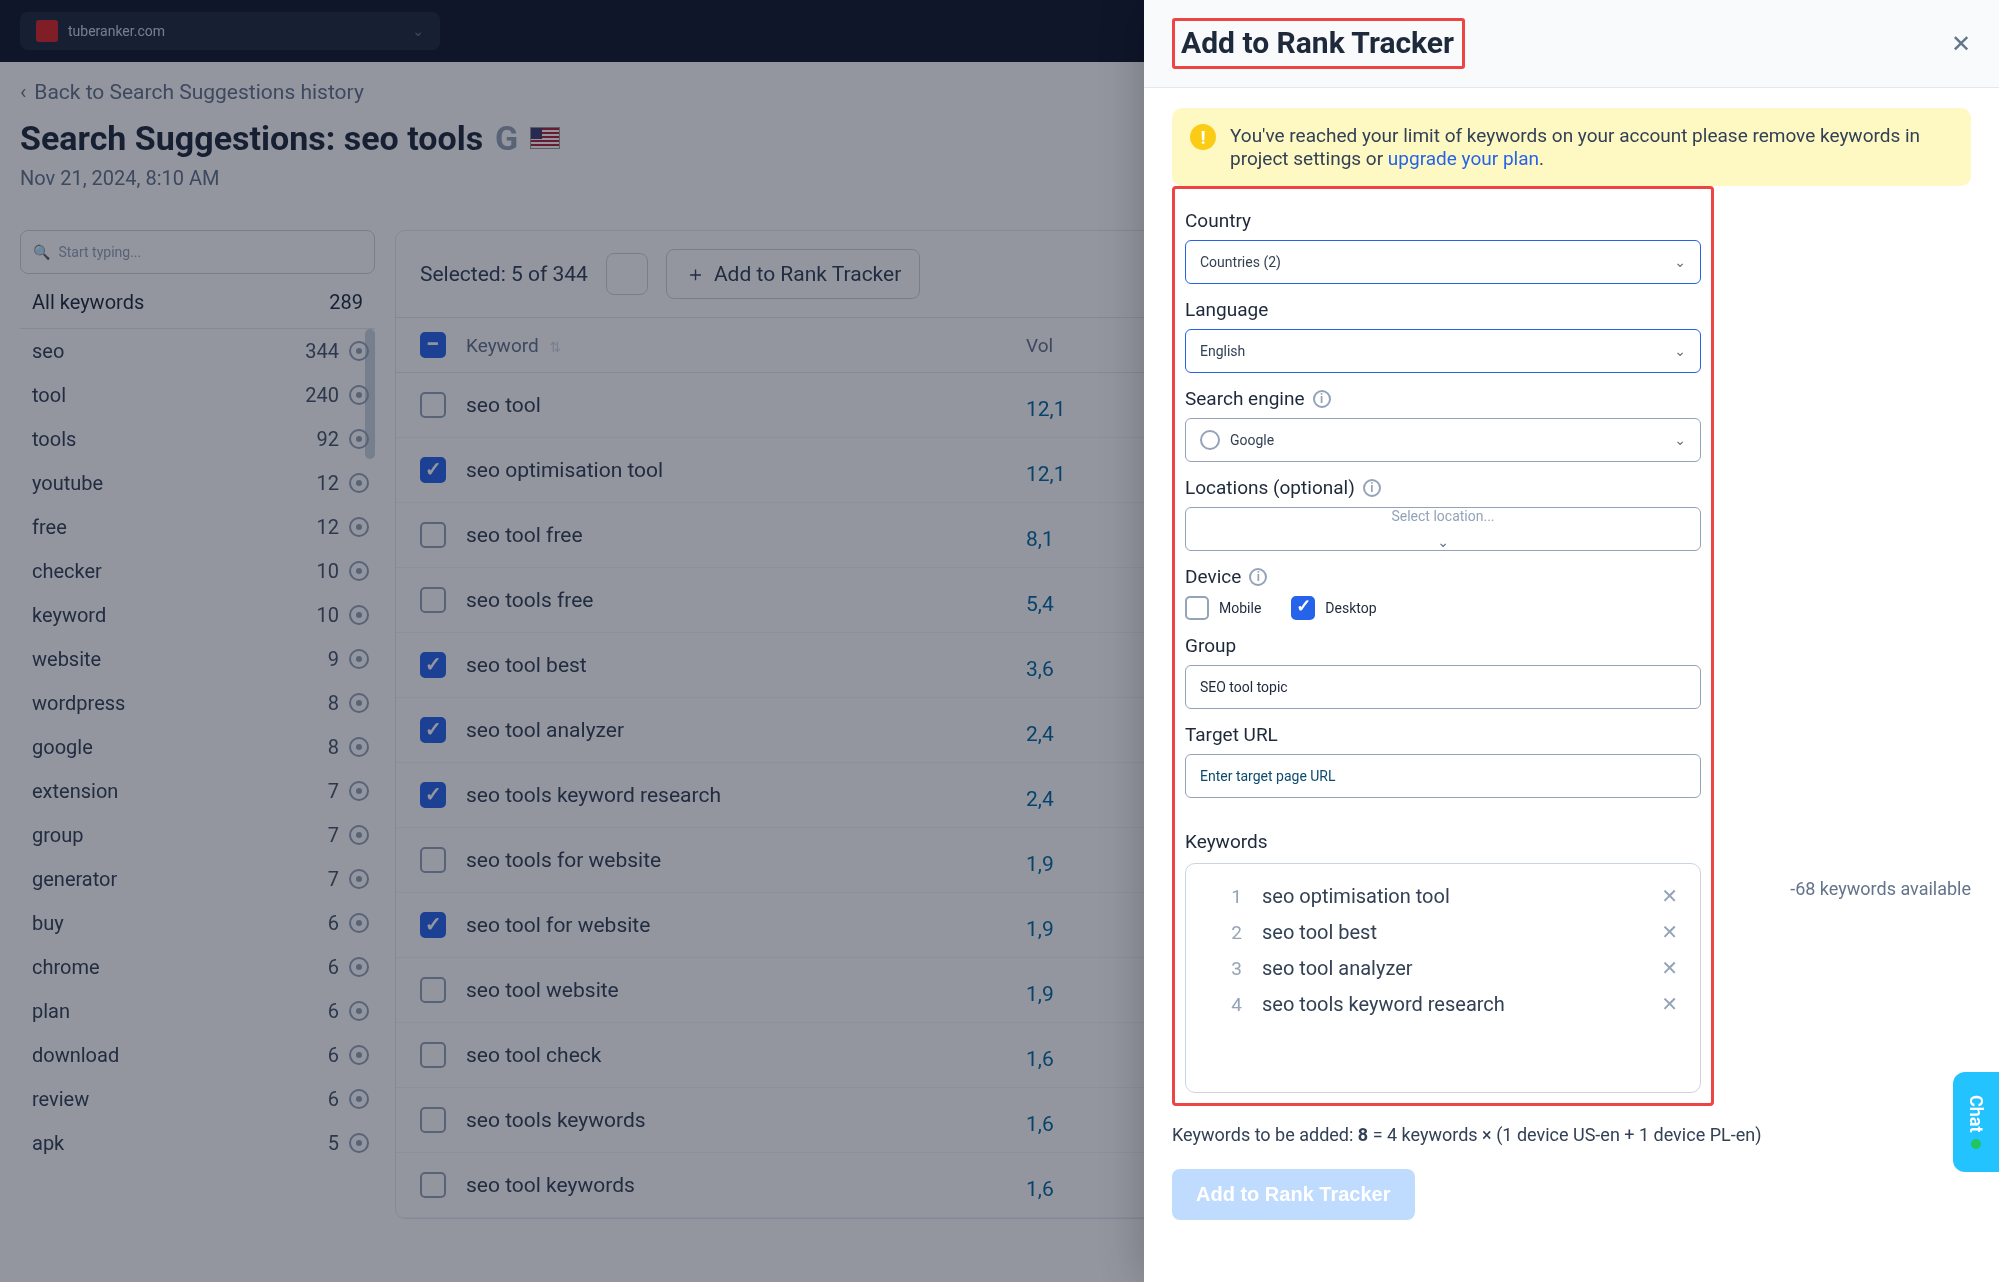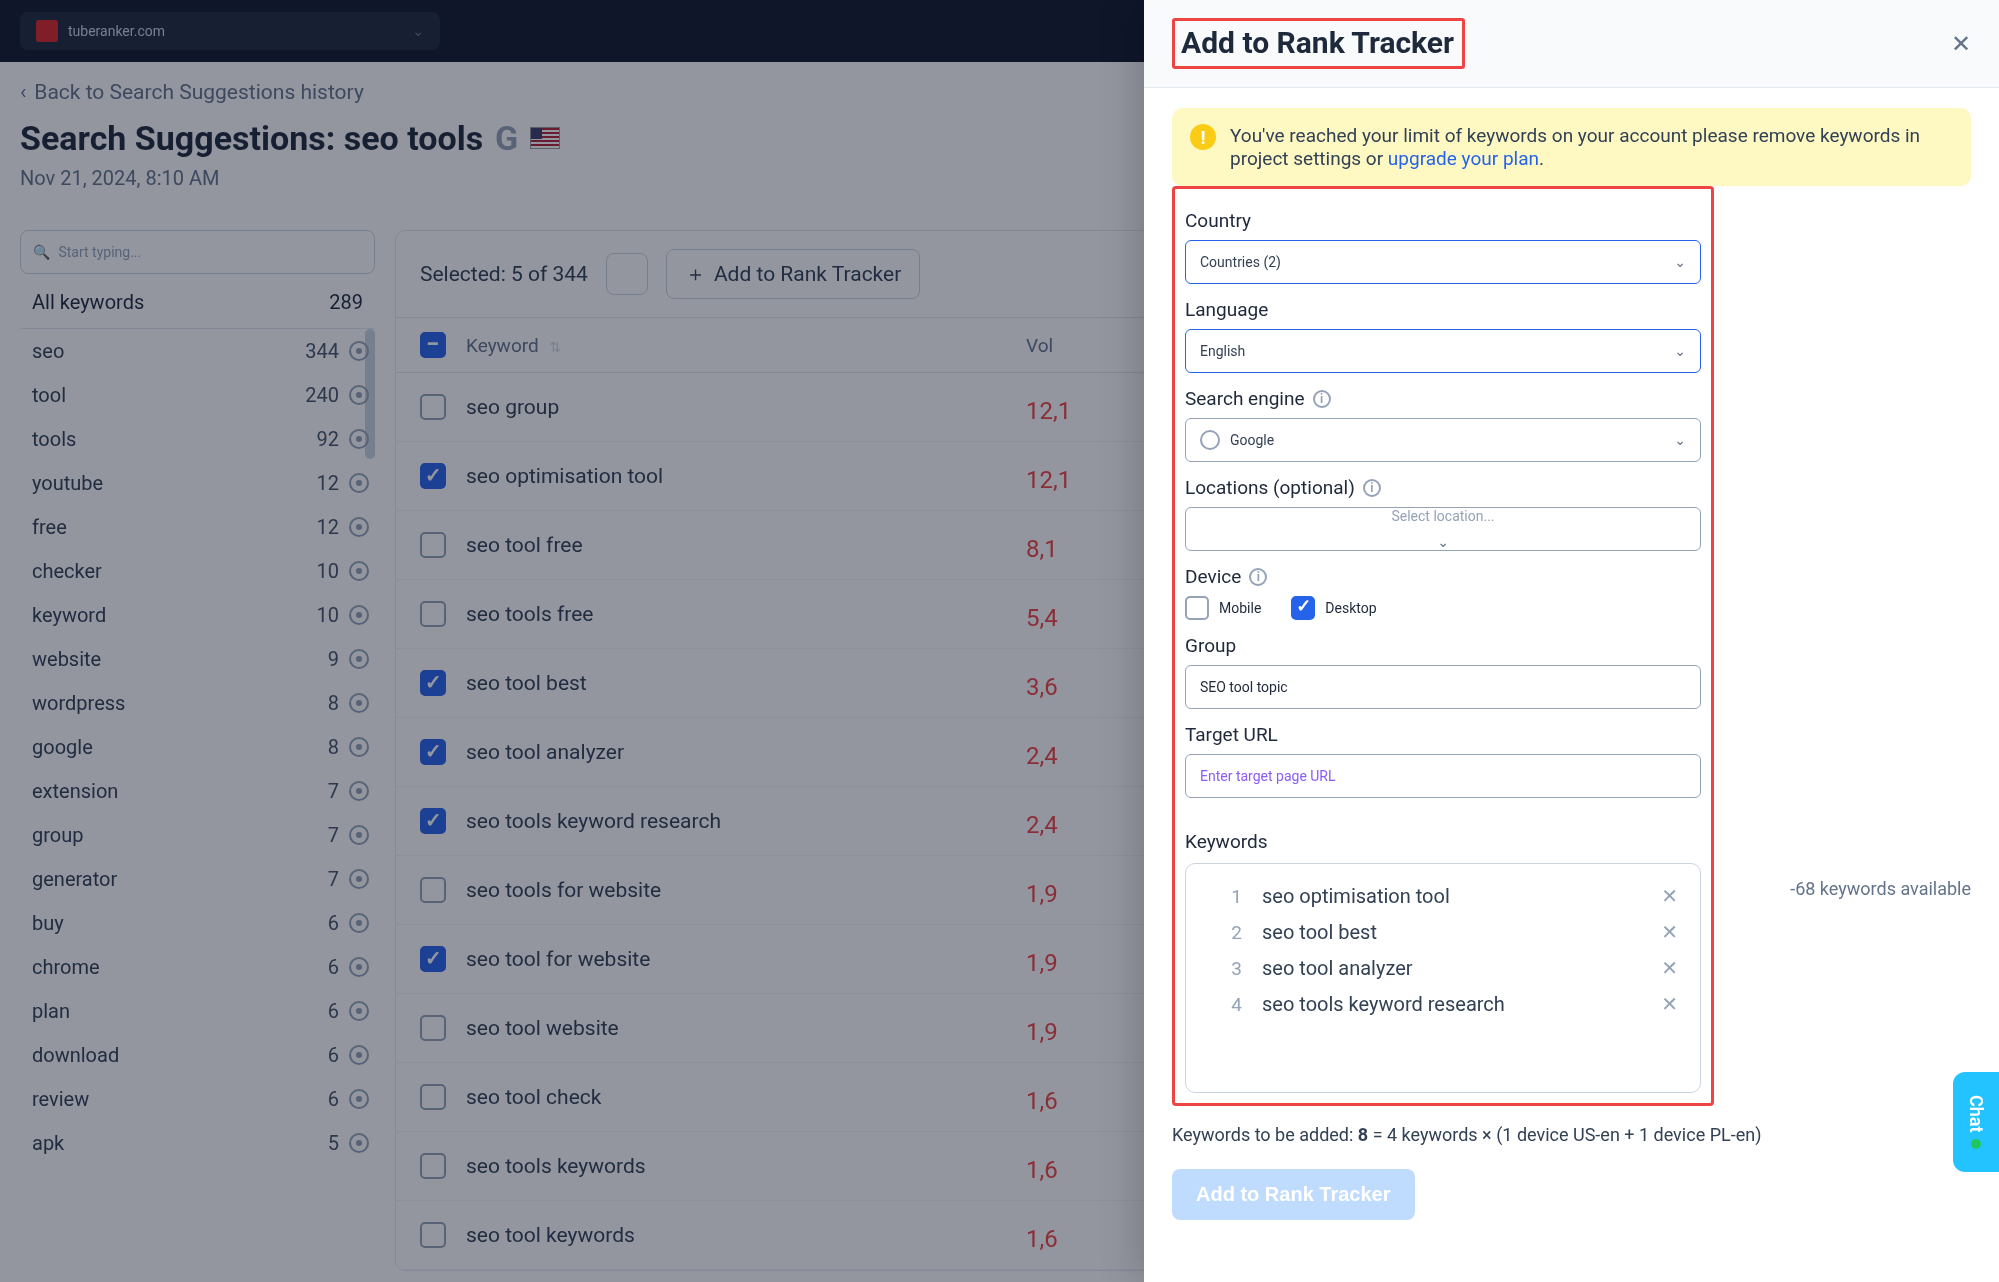--- a/index.html
+++ b/index.html
@@ -30,21 +30,21 @@
 
   .main { flex:1; border:1px solid #e2e8f0; border-radius:10px; overflow:hidden;}
   .main-toolbar { display:flex; align-items:center; gap:18px; padding:18px 24px; font-size:21px; color:#334155;}
   .btn-icon { width:42px; height:42px; border:1px solid #cbd5e1; border-radius:8px;}
   .btn-outline { border:1px solid #cbd5e1; border-radius:8px; padding:10px 18px; display:flex; align-items:center; gap:8px; color:#334155;}
   .table-header { display:flex; align-items:center; padding:14px 24px; color:#64748b; font-size:19px; border-top:1px solid #e2e8f0; border-bottom:1px solid #e2e8f0;}
   .th-check { width:46px;}
   .th-kw { width:560px;}
   .row { display:flex; align-items:center; padding:16px 24px; border-bottom:1px solid #f1f5f9;}
   .row .kwname { width:560px; font-size:21px; color:#334155;}
-  .row .vol { color:#ef4444; font-size:24px;margin-top:8px;}
+  .row .vol { color:#0369a1; font-size:21px;margin-top:8px;}
   .check { width:26px; height:26px; border:2px solid #94a3b8; border-radius:5px; margin-right:20px;}
   .check.on { background:#2563eb; border-color:#2563eb; position:relative;}
   .check.on::after { content:"✓"; color:#fff; position:absolute; top:-2px; left:3px; font-size:20px; font-weight:700;}
   .check.minus { background:#2563eb; border-color:#2563eb; position:relative;}
   .check.minus::after { content:"−"; color:#fff; position:absolute; top:-4px; left:4px; font-size:24px; font-weight:700;}
 
   
   .dim-overlay { position:absolute; top:0; left:0; bottom:0; right:0; background:rgba(15,23,42,.45);}
 
   
@@ -284,21 +284,21 @@
           </div>
           <div class="th-kw">
             <span>Keyword</span>
             <span class="sort-ico">⇅</span>
           </div>
           <div><span>Vol</span></div>
         </div>
         <div id="table-body">
             <div class="row">
               <div class="check "></div>
-    <div class="kwname">seo group</div>
+    <div class="kwname">seo tool</div>
     <div class="vol">12,1</div>
             </div>
             <div class="row">
               <div class="check on"></div>
     <div class="kwname">seo optimisation tool</div>
     <div class="vol">12,1</div>
             </div>
             <div class="row">
               <div class="check "></div>
     <div class="kwname">seo tool free</div>
@@ -422,21 +422,21 @@
             <span>Desktop</span>
           </label>
         </div>
 
         <div class="field-label">Group</div>
         <div class="text-input">
           <span>SEO tool topic</span>
         </div>
 
         <div class="field-label">Target URL</div>
-        <div class="text-input" style="color:#8b5cf6;text-align:right;">
+        <div class="text-input" style="color:#0c4a6e;text-align:right;">
           <span>Enter target page URL</span>
         </div>
 
         <div class="kw-header-row">
           <span class="field-label" style="margin:16px 0 0 0;">Keywords</span>
         </div>
         <div class="kw-box" id="panel-kw-box">
             <div class="line">
               <span class="num">1</span>
     <span class="txt">seo optimisation tool</span>

